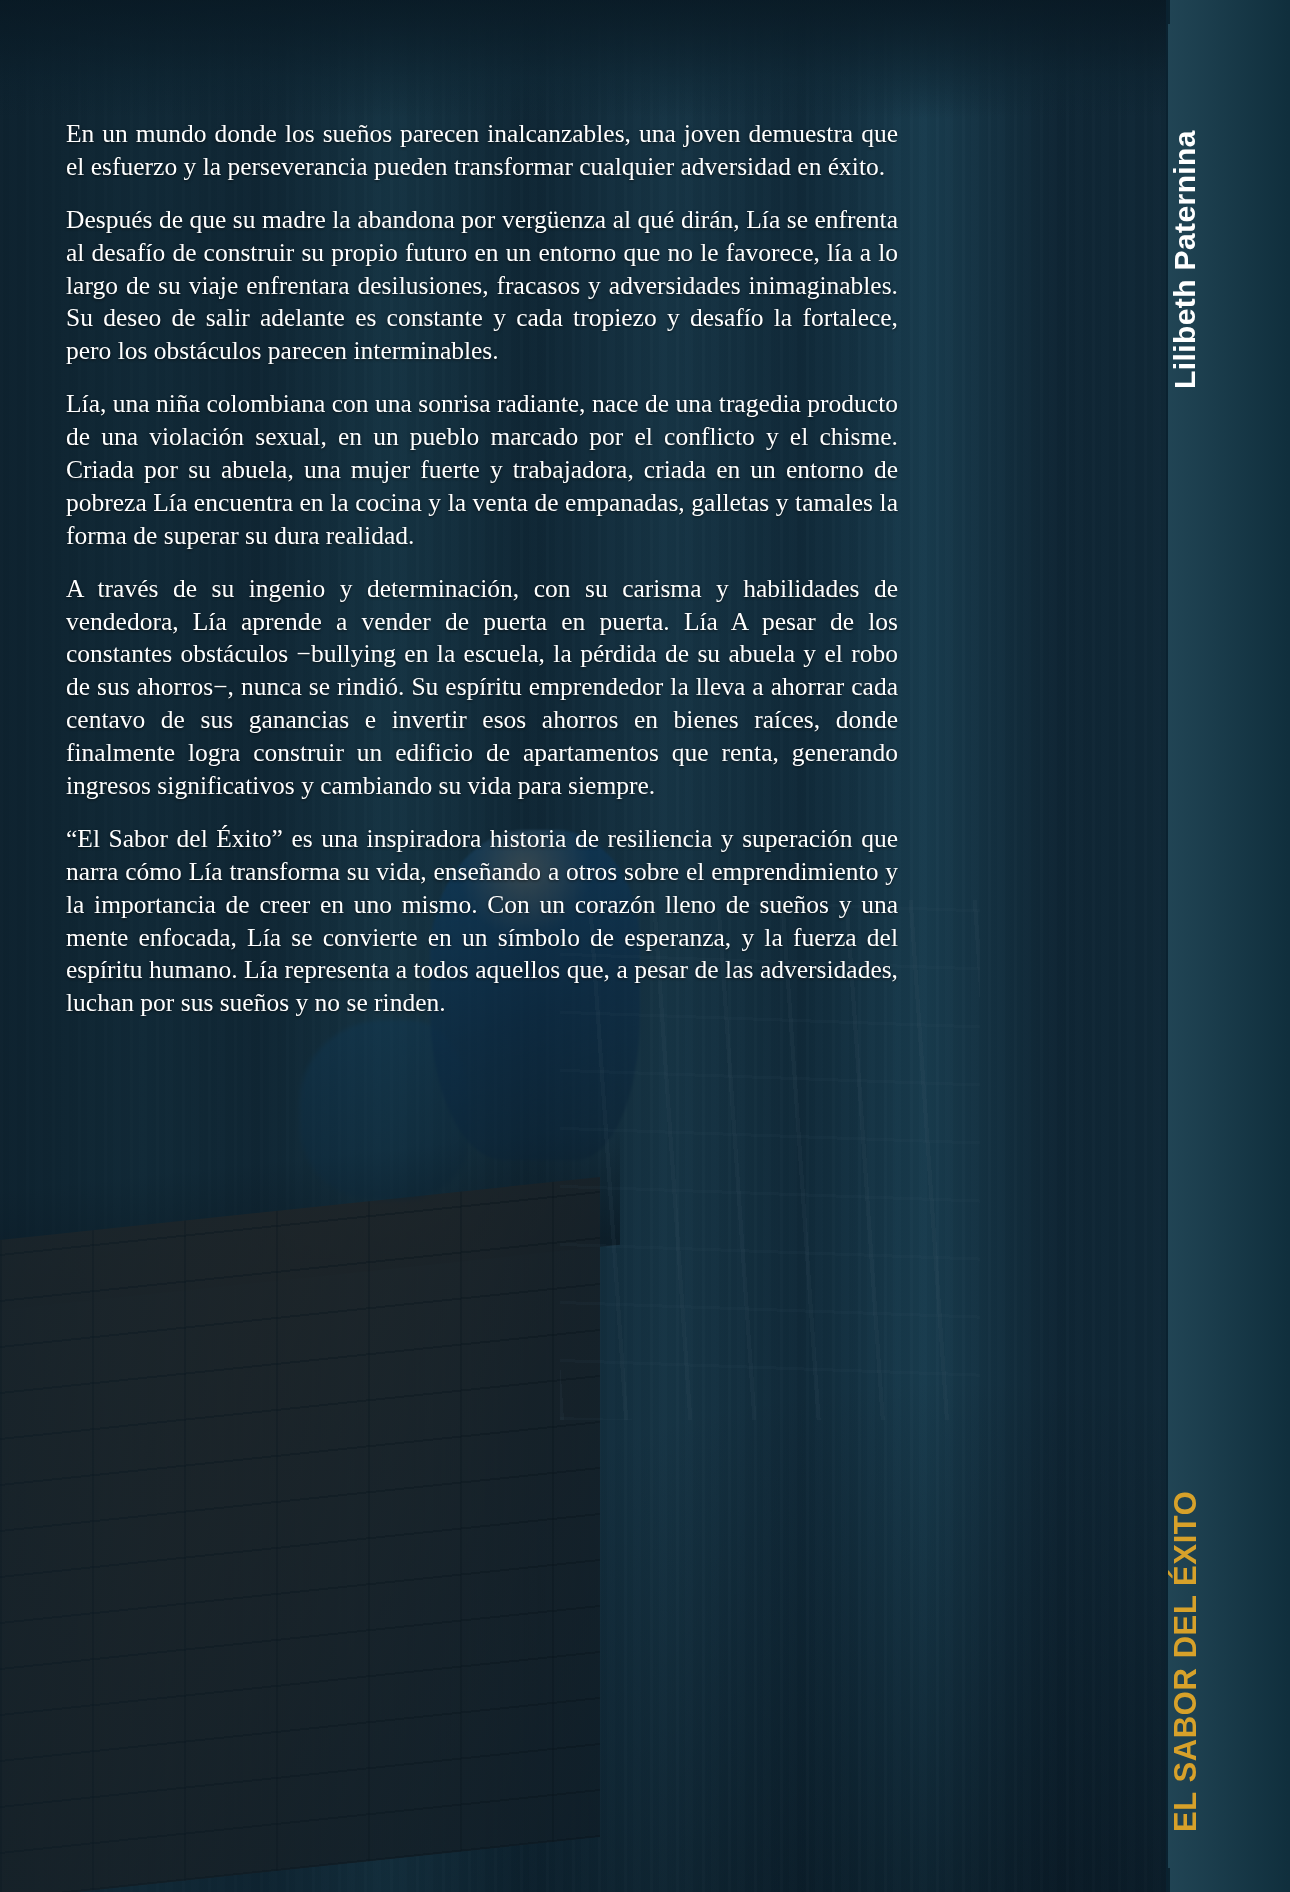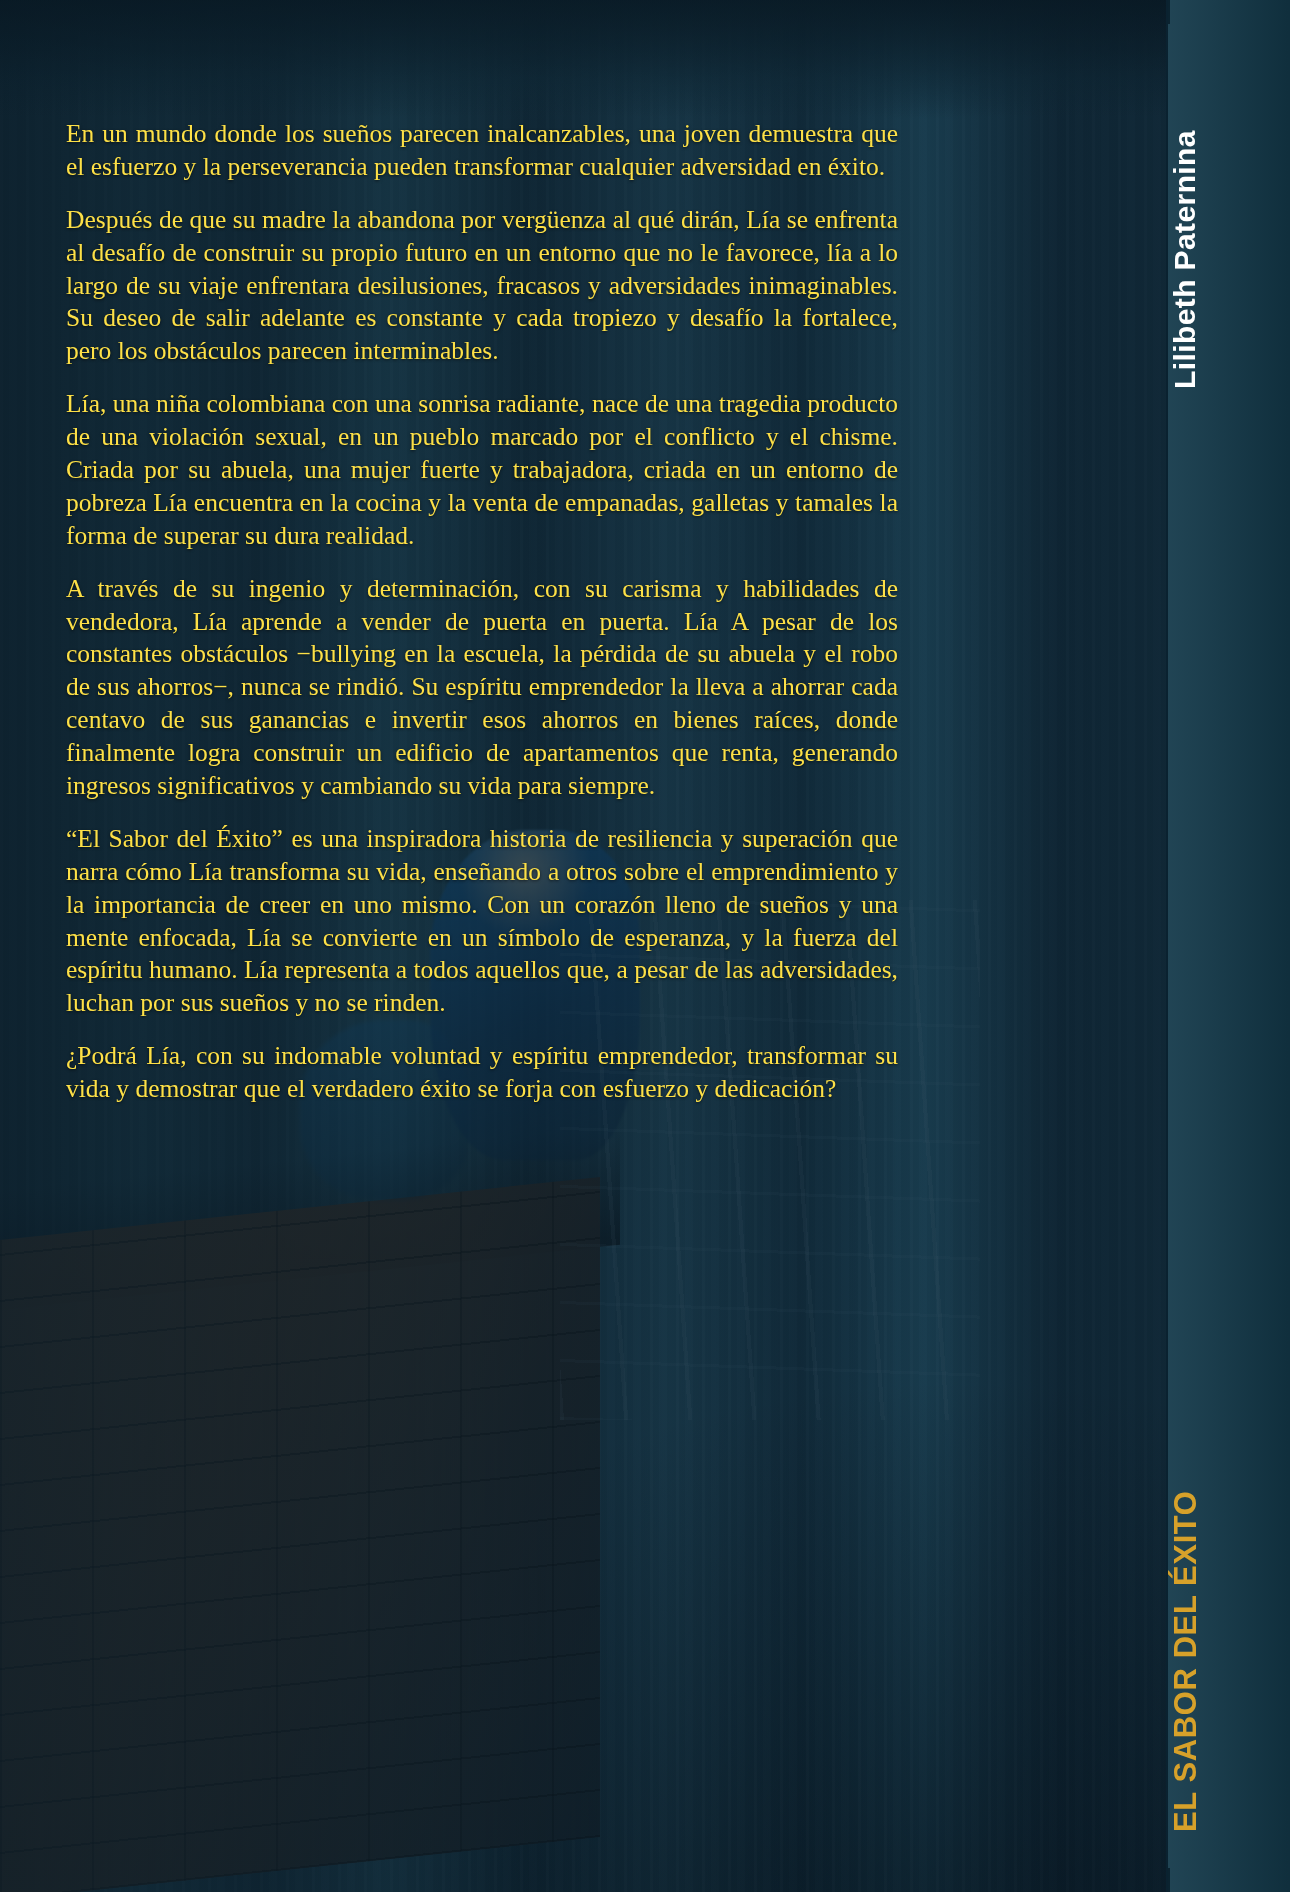--- a/index.html
+++ b/index.html
@@ -150,21 +150,21 @@
     left: 0; right: 0; top: 0; height: 118px;
     background: linear-gradient(180deg, rgba(6,20,30,0.55), rgba(6,20,30,0.0));
   }
 
   
   .blurb {
     position: absolute;
     left: 66px;
     top: 118px;
     width: 832px;
-    color: #fde047;
+    color: #ffffff;
     text-align: justify;
     font-size: 25.5px;
     line-height: 1.29;
     text-shadow: 0 1px 3px rgba(0,0,0,0.65);
   }
   .blurb p {
     margin: 0 0 20px 0;
     hyphens: auto;
   }
   .blurb p:last-child { margin-bottom: 0; }
@@ -252,21 +252,20 @@
   <div class="photo-scaffold"></div>
   <div class="photo-overlay"></div>
   <div class="photo-top-dark"></div>
 
   <div class="blurb">
     <p>En un mundo donde los sueños parecen inalcanzables, una joven demuestra que el esfuerzo y la perseverancia pueden transformar cualquier adversidad en éxito.</p>
     <p>Después de que su madre la abandona por vergüenza al qué dirán, Lía se enfrenta al desafío de construir su propio futuro en un entorno que no le favorece, lía a lo largo de su viaje enfrentara desilusiones, fracasos y adversidades inimaginables. Su deseo de salir adelante es constante y cada tropiezo y desafío la fortalece, pero los obstáculos parecen interminables.</p>
     <p>Lía, una niña colombiana con una sonrisa radiante, nace de una tragedia producto de una violación sexual, en un pueblo marcado por el conflicto y el chisme. Criada por su abuela, una mujer fuerte y trabajadora, criada en un entorno de pobreza Lía encuentra en la cocina y la venta de empanadas, galletas y tamales la forma de superar su dura realidad.</p>
     <p>A través de su ingenio y determinación, con su carisma y habilidades de vendedora, Lía aprende a vender de puerta en puerta. Lía A pesar de los constantes obstáculos −bullying en la escuela, la pérdida de su abuela y el robo de sus ahorros−, nunca se rindió. Su espíritu emprendedor la lleva a ahorrar cada centavo de sus ganancias e invertir esos ahorros en bienes raíces, donde finalmente logra construir un edificio de apartamentos que renta, generando ingresos significativos y cambiando su vida para siempre.</p>
     <p>“El Sabor del Éxito” es una inspiradora historia de resiliencia y superación que narra cómo Lía transforma su vida, enseñando a otros sobre el emprendimiento y la importancia de creer en uno mismo. Con un corazón lleno de sueños y una mente enfocada, Lía se convierte en un símbolo de esperanza, y la fuerza del espíritu humano. Lía representa a todos aquellos que, a pesar de las adversidades, luchan por sus sueños y no se rinden.</p>
-    <p>¿Podrá Lía, con su indomable voluntad y espíritu emprendedor, transformar su vida y demostrar que el verdadero éxito se forja con esfuerzo y dedicación?</p>
   </div>
 
   <div class="spine">
     <div class="spine-sheen"></div>
     <div class="spine-mark-top"></div>
     <div class="spine-mark-bottom"></div>
     <div class="spine-author">Lilibeth Paternina</div>
     <div class="spine-title">EL SABOR DEL ÉXITO</div>
   </div>
 

